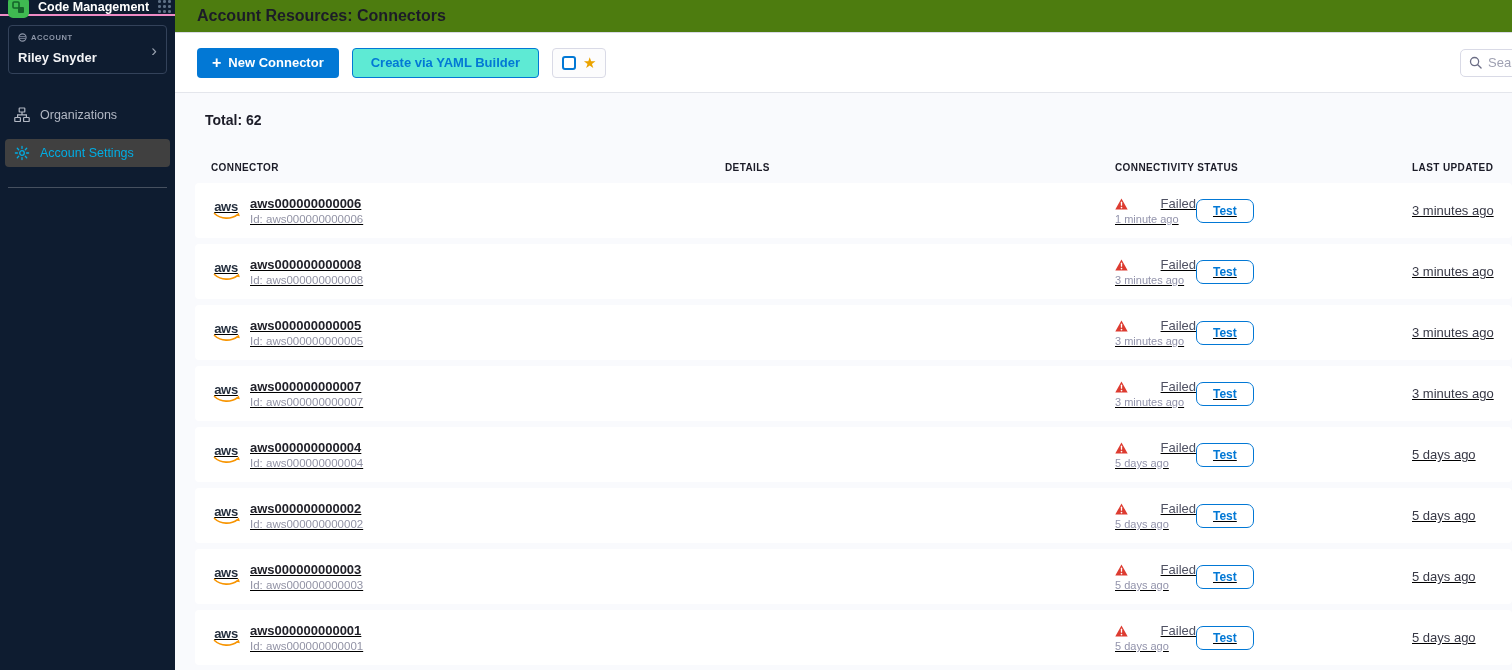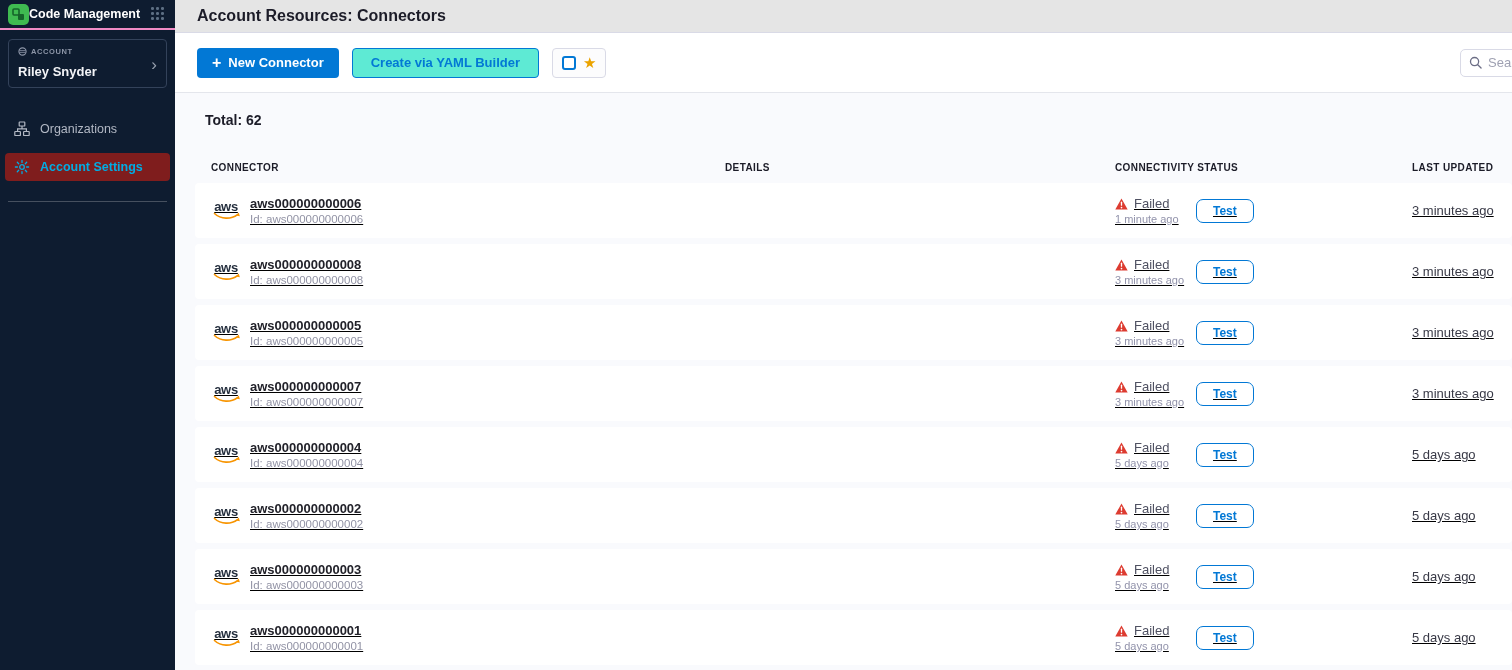--- a/index.html
+++ b/index.html
@@ -2,47 +2,47 @@
 <html><head>
 <meta charset="utf-8">
 <style>
   * { margin:0; padding:0; box-sizing:border-box; }
   html,body { width:1512px; height:670px; overflow:hidden; background:#fff;
               font-family:"Liberation Sans", sans-serif; }
   .app { display:flex; width:1512px; height:670px; }
 
   
   .sidebar { width:175px; flex-shrink:0; background:#0e1c30; position:relative; }
-  .sidebar-header { height:28px; display:flex; align-items:center; padding:0 10px 0 8px; }
+  .sidebar-header { height:14px; display:flex; align-items:center; padding:0 10px 0 8px; gap:9px; }
   .logo-box { width:21px; height:21px; border-radius:5px; background:#3fba51;
               display:flex; align-items:center; justify-content:center; flex-shrink:0; }
   .app-title { color:#fff; font-weight:bold; font-size:12.5px; flex:1; white-space:nowrap; }
   .dots-grid { display:grid; grid-template-columns:repeat(3,4px); grid-auto-rows:4px; gap:1px; }
   .dots-grid i { width:2.5px; height:2.5px; border-radius:50%; background:#5d6f85; }
   .pink-line { height:2px; background:#ef8bc5; }
 
   .account-card { margin:9px 8px 0 8px; border:1px solid #33425a; border-radius:4px;
                   padding:7px 9px 8px 9px; position:relative; cursor:pointer; }
   .account-label-row { display:flex; align-items:center; gap:4px; }
   .account-label { font-size:7.5px; font-weight:bold; letter-spacing:0.6px; color:#8d96a8; }
   .account-name { color:#f3f4f7; font-size:13px; font-weight:600; margin-top:8px; }
   .card-chevron { position:absolute; right:9px; top:50%; transform:translateY(-50%);
                   color:#97a0ae; font-size:17px; line-height:1; }
 
   .nav { margin-top:27px; }
   .nav-item { display:flex; align-items:center; gap:10px; margin:0 5px 10px 5px;
               padding:5px 9px; height:28px; border-radius:4px; cursor:pointer;
               color:#b2b8c4; font-size:12.5px; }
   .nav-item svg { flex-shrink:0; }
-  .nav-item.active { background:#7f1d1d; color:#00ade4; font-weight:700; }
+  .nav-item.active { background:#404040; color:#00ade4; font-weight:400; }
   .sidebar-divider { border:none; border-top:1px solid #46505f; margin:20px 8px 0 8px; }
 
   
   .main { flex:1; display:flex; flex-direction:column; background:#f9fafd; min-width:0; }
-  .page-header { background:#e5e5e5; height:33px; border-bottom:1px solid #d9dae6;
+  .page-header { background:#4d7c0f; height:33px; border-bottom:1px solid #d9dae6;
                  display:flex; align-items:center; padding:0 22px; }
   .page-title { font-size:16px; font-weight:bold; color:#1c1c28; }
 
   .toolbar { background:#fff; height:60px; border-bottom:1px solid #e4e6ec;
              display:flex; align-items:center; padding:0 0 0 22px; gap:13px; }
   .btn { font-family:"Liberation Sans", sans-serif; cursor:pointer; border-radius:4px;
          font-size:13px; font-weight:bold; height:30px; }
   .btn-primary { background:#0278d5; color:#fff; border:none; padding:0 15px;
                  display:flex; align-items:center; gap:7px; }
   .btn-primary .plus { font-size:16px; font-weight:bold; line-height:1; }
@@ -70,21 +70,21 @@
          align-items:center; cursor:pointer;text-decoration:underline; }
   .connector-cell { display:flex; align-items:center; gap:9px; }
   .aws-logo { display:flex; flex-direction:column; align-items:center; width:30px; flex-shrink:0; }
   .aws-word { font-size:13px; font-weight:bold; color:#252f3e; letter-spacing:-0.3px; line-height:11px; }
   .conn-text { display:flex; flex-direction:column; }
   .conn-name { font-size:13px; font-weight:bold; color:#22222a; }
   .conn-id { font-size:11.5px; color:#9293a5; margin-top:2px; }
 
   .status-cell { display:flex; align-items:center; }
   .status-block { width:81px; flex-shrink:0; display:flex; flex-direction:column; }
-  .status-line { display:flex; align-items:center; gap:6px; font-size:13px; color:#4f5162; }
+  .status-line { display:flex; align-items:center; gap:13px; font-size:13px; color:#4f5162;justify-content:space-between; }
   .status-time { font-size:11px; color:#9293ab; margin-top:2px; }
   .test-btn { border:1.5px solid #0278d5; color:#0278d5; background:#fff; font-weight:bold;
               font-size:12px; border-radius:7px; padding:4px 16px; cursor:pointer;
               font-family:"Liberation Sans", sans-serif; }
   .updated-cell { font-size:13px; color:#383946; }
 </style>
 </head>
 <body>
 
 <div class="app">

